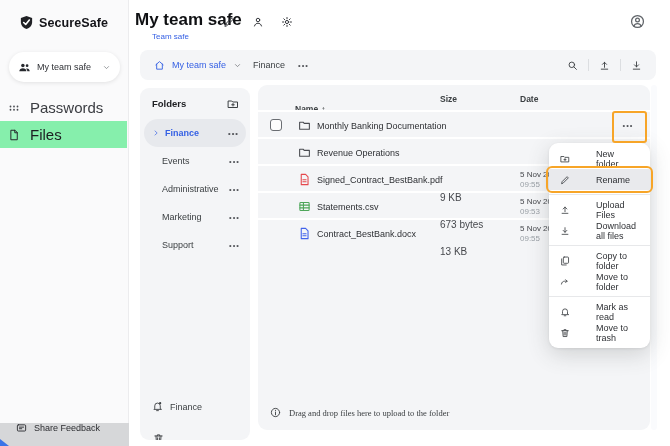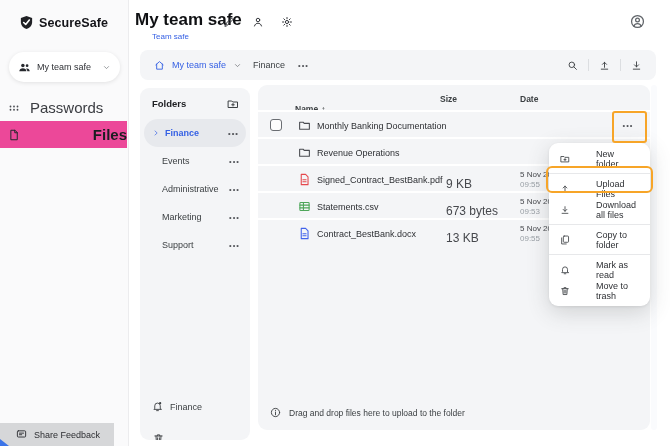--- a/index.html
+++ b/index.html
@@ -13,23 +13,23 @@
     background:#fafafb; border-right:1px solid #ececee; }
   .logo { display:flex; align-items:center; gap:5px; padding:15px 0 0 19px; }
   .logo-text { font-weight:bold; font-size:12.5px; color:#141419; letter-spacing:.1px; }
   .safe-pill { position:absolute; left:9px; top:52px; width:111px; height:30px; background:#fff;
     border-radius:16px; box-shadow:0 1px 4px rgba(0,0,0,.10); display:flex; align-items:center;
     gap:6px; padding:0 9px; }
   .safe-pill .lbl { font-size:9px; color:#2f3136; flex:1; }
   .nav { position:absolute; top:94px; left:0; right:1px; }
   .nav-item { height:27px; display:flex; align-items:center; gap:10px; padding-left:8px;
     font-size:15px; color:#3a3c41; }
-  .nav-item.sel { background:#ec4899; font-weight:bold; color:#1c1d21;justify-content:space-between; }
-  .feedback { position:absolute; bottom:0; left:0; width:114px; height:23px; background:#d6d7d9;
-    display:flex; align-items:center; gap:7px; padding-left:16px; font-size:9px; color:#2c2d31; }
+  .nav-item.sel { background:#86efac; font-weight:normal; color:#1c1d21; }
+  .feedback { position:absolute; bottom:0; left:0; width:129px; height:23px; background:#d6d7d9;
+    display:flex; align-items:flex-start; gap:7px; padding-left:16px; font-size:9px; color:#2c2d31; }
   .wedge { position:absolute; left:0; bottom:0; width:0; height:0;
     border-bottom:7px solid #3b74e8; border-right:9px solid transparent; z-index:3; }
 
   
   .page-title { position:absolute; left:135px; top:10px; font-size:17px; font-weight:bold; color:#0f1013; }
   .title-icons { position:absolute; left:223px; top:16px; display:flex; gap:17px; color:#36383d; }
   .team-link { position:absolute; left:152px; top:32px; font-size:8px; color:#3661e4; }
   .account { position:absolute; left:630px; top:14px; color:#5f6368; }
 
   
@@ -66,26 +66,26 @@
   .thead { position:relative; height:25px; font-size:8.5px; font-weight:bold; color:#3c4043; }
   .th-name { position:absolute; left:37px; top:9px;margin-top:10px; }
   .th-size { position:absolute; left:182px; top:9px; }
   .th-date { position:absolute; left:262px; top:9px; }
   .sort { font-size:8px; margin-left:3px; }
   .trow { position:relative; height:27px; border-top:2px solid #fff; }
   .cb { position:absolute; left:12px; top:7px; width:12px; height:12px; border:1.4px solid #6b6e73;
     border-radius:3px; background:#fdfdfd; }
   .row-ic { position:absolute; left:40px; top:7px; color:#4a4c51; }
   .row-name { position:absolute; left:59px; top:9px; font-size:9px; color:#2e3034; }
-  .row-size { position:absolute; left:182px; top:11px; font-size:12px; color:#46484d;margin-left:6px; }
+  .row-size { position:absolute; left:182px; top:26px; font-size:10px; color:#46484d; }
   .row-date { position:absolute; left:262px; top:4px; font-size:8px; color:#46484d; line-height:10px; }
   .row-time { color:#9aa0a6; }
   .row-dots { position:absolute; left:358px; top:9px; width:24px; text-align:center; }
   .dropzone { position:absolute; left:12px; top:322px; display:flex; align-items:center; gap:8px;
-    font-size:8.5px; color:#3c4043; }
+    font-size:8.5px; color:#3c4043;font-family:Liberation Serif, serif; }
 
   
   .menu { position:absolute; left:549px; top:143px; width:101px; background:#fff; border-radius:9px;
     box-shadow:0 6px 22px rgba(60,64,67,.20), 0 1px 3px rgba(0,0,0,.08); padding:5px 0; z-index:5; }
   .menu-item { height:21px; display:flex; align-items:center; gap:26px; padding:0 11px;
     font-size:9px; color:#2e3034; }
   .menu-item .mi { color:#3c4043; flex:0 0 auto; }
   .menu-item.hl { background:#e9eaed; }
   .menu-div { height:1px; background:#e7e8ea; margin:4px 0; }
 
@@ -439,20 +439,28 @@
 
   <div class="menu">
     <div class="menu-item">
       <span class="mi">
           <svg class="ic" width="10" height="10">
             <use href="#i-folder-plus"></use>
           </svg>
         </span>
       <span>New folder</span>
     </div>
+    <div class="menu-item hl">
+      <span class="mi">
+          <svg class="ic" width="10" height="10">
+            <use href="#i-pencil"></use>
+          </svg>
+        </span>
+      <span>Rename</span>
+    </div>
     <div class="menu-div"></div>
     <div class="menu-item">
       <span class="mi">
           <svg class="ic" width="10" height="10">
             <use href="#i-upload"></use>
           </svg>
         </span>
       <span>Upload Files</span>
     </div>
     <div class="menu-item">
@@ -464,20 +472,28 @@
       <span>Download all files</span>
     </div>
     <div class="menu-div"></div>
     <div class="menu-item">
       <span class="mi">
           <svg class="ic" width="10" height="10">
             <use href="#i-copy"></use>
           </svg>
         </span>
       <span>Copy to folder</span>
+    </div>
+    <div class="menu-item">
+      <span class="mi">
+          <svg class="ic" width="10" height="10">
+            <use href="#i-move"></use>
+          </svg>
+        </span>
+      <span>Move to folder</span>
     </div>
     <div class="menu-div"></div>
     <div class="menu-item">
       <span class="mi">
           <svg class="ic" width="10" height="10">
             <use href="#i-bell"></use>
           </svg>
         </span>
       <span>Mark as read</span>
     </div>

